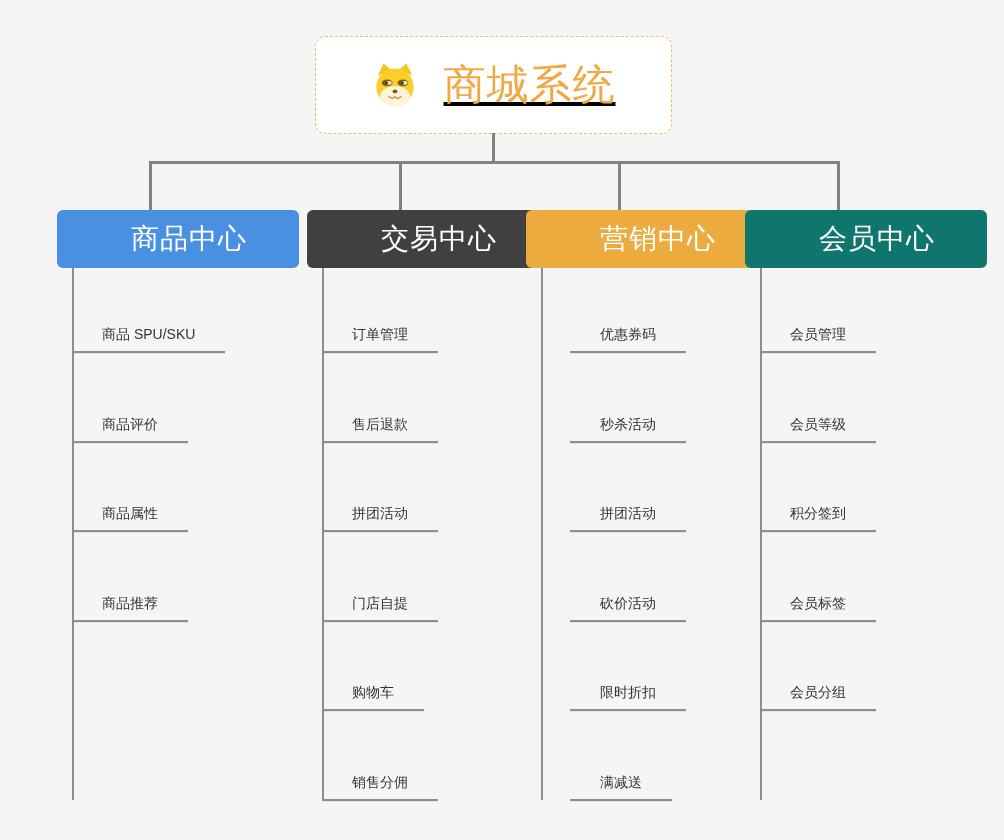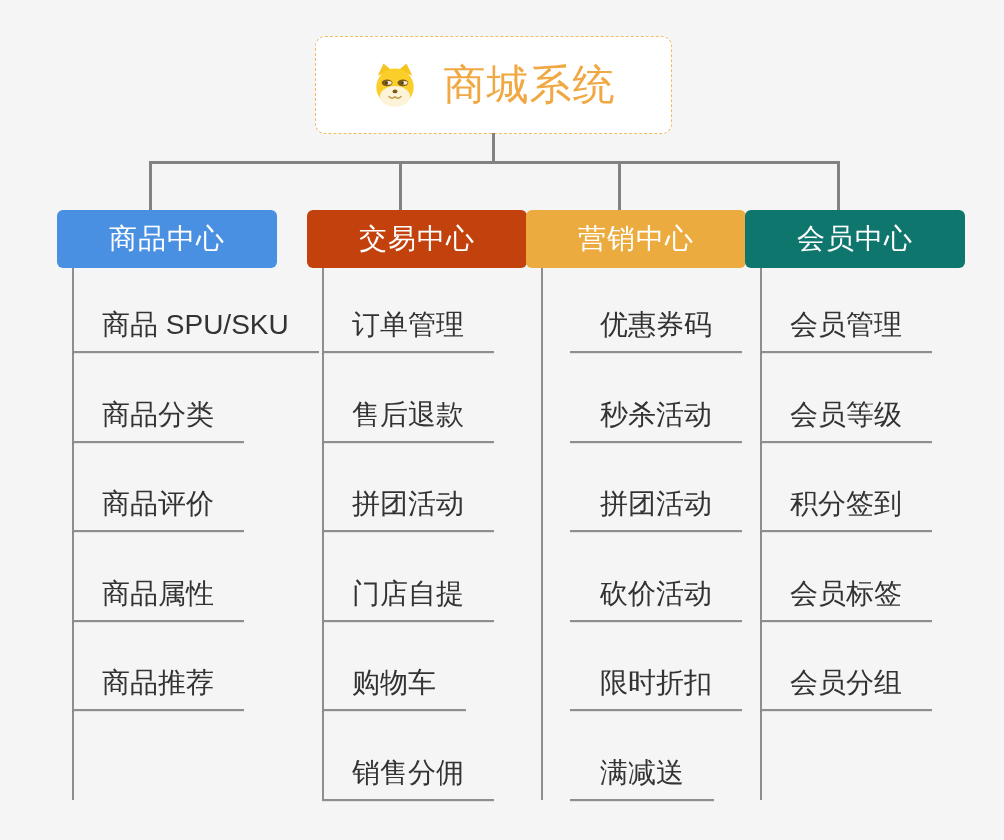--- a/index.html
+++ b/index.html
@@ -17,20 +17,21 @@
   
   .root-node{
     position:absolute;left:315px;top:36px;
     width:357px;height:98px;
     background:#ffffff;
     border:1px dashed #f3b963;
     border-radius:10px;
     box-sizing:border-box;
     display:flex;align-items:center;justify-content:center;
     gap:26px;
+    text-decoration:underline;
   }
   .root-title{
     font-size:42px;
     letter-spacing:1px;
     color:#f0a843;
   }
   .doge{flex:0 0 auto;display:block;}
 
   
   .line{position:absolute;background:#828282;}
@@ -44,20 +45,21 @@
 
   
   .branch-box{
     position:absolute;top:210px;
     width:220px;height:58px;
     border-radius:6px;
     display:flex;align-items:center;justify-content:center;
     color:#ffffff;
     font-size:28px;
     letter-spacing:1px;
+    padding-left:22px;
   }
   .branch-box.c0{left:57px;}
   .branch-box.c1{left:307px;}
   .branch-box.c2{left:526px;}
   .branch-box.c3{left:745px;}
 
   
   .trunk{
     position:absolute;top:268px;height:532px;width:2px;
     background:#8e8e8e;
@@ -78,21 +80,21 @@
   .sub-item{
     box-sizing:border-box;
     height:46px;
     margin-bottom:43.5px;
     padding:0 30px 7px 30px;
     width:fit-content;
     white-space:nowrap;
     display:flex;align-items:flex-end;
     border-bottom:2px solid #8e8e8e;
     box-shadow:0 1px 0 rgba(0,0,0,0.07);
-    font-size:28px;
+    font-size:14px;
     color:#333333;
     cursor:default;
   }
   .sub-item:last-child{margin-bottom:0;}
 </style>
 </head>
 <body>
 
 <div class="canvas">
 
@@ -115,32 +117,31 @@
   </div>
 
   <div class="line root-drop"></div>
   <div class="line hbar"></div>
   <div class="line drop d0"></div>
   <div class="line drop d1"></div>
   <div class="line drop d2"></div>
   <div class="line drop d3"></div>
 
   <div class="branch-box c0" style="background: rgb(74, 144, 226);">商品中心</div>
-  <div class="branch-box c1" style="background: #c2410c;">交易中心</div>
+  <div class="branch-box c1" style="background: #404040;">交易中心</div>
   <div class="branch-box c2" style="background: rgb(236, 171, 62); text-align: center;">营销中心</div>
   <div class="branch-box c3" style="background: #0f766e;">会员中心</div>
 
   <div class="trunk c0"></div>
   <div class="trunk c1"></div>
   <div class="trunk c2"></div>
   <div class="trunk c3"></div>
 
   <div class="sub-list c0">
     <div class="sub-item">商品 SPU/SKU</div>
-    <div class="sub-item">商品分类</div>
     <div class="sub-item">商品评价</div>
     <div class="sub-item">商品属性</div>
     <div class="sub-item">商品推荐</div>
   </div>
 
   <div class="sub-list c1">
     <div class="sub-item">订单管理</div>
     <div class="sub-item">售后退款</div>
     <div class="sub-item">拼团活动</div>
     <div class="sub-item">门店自提</div>

